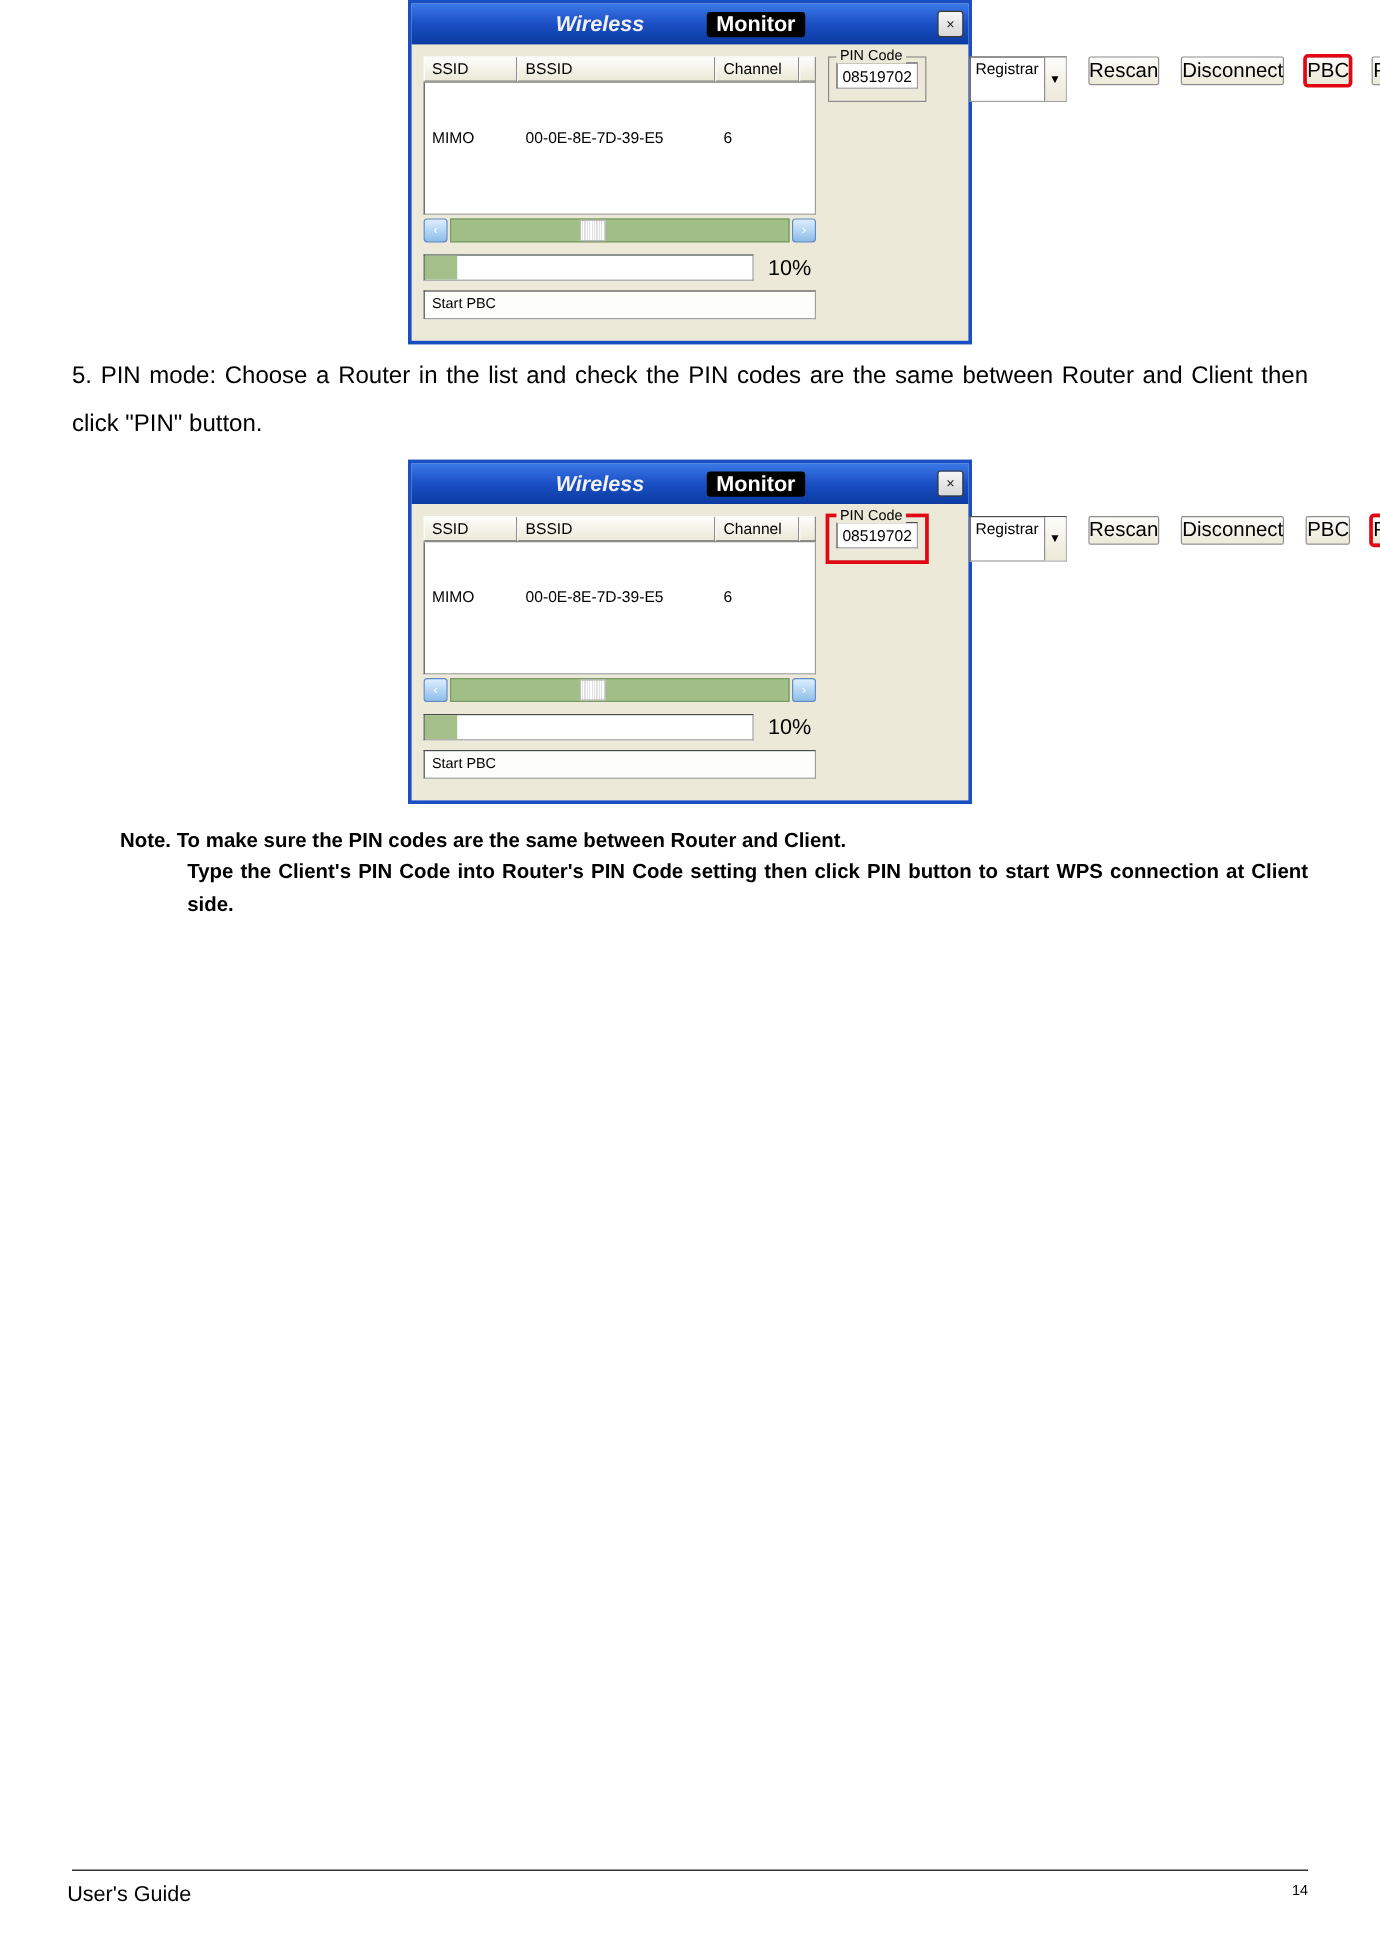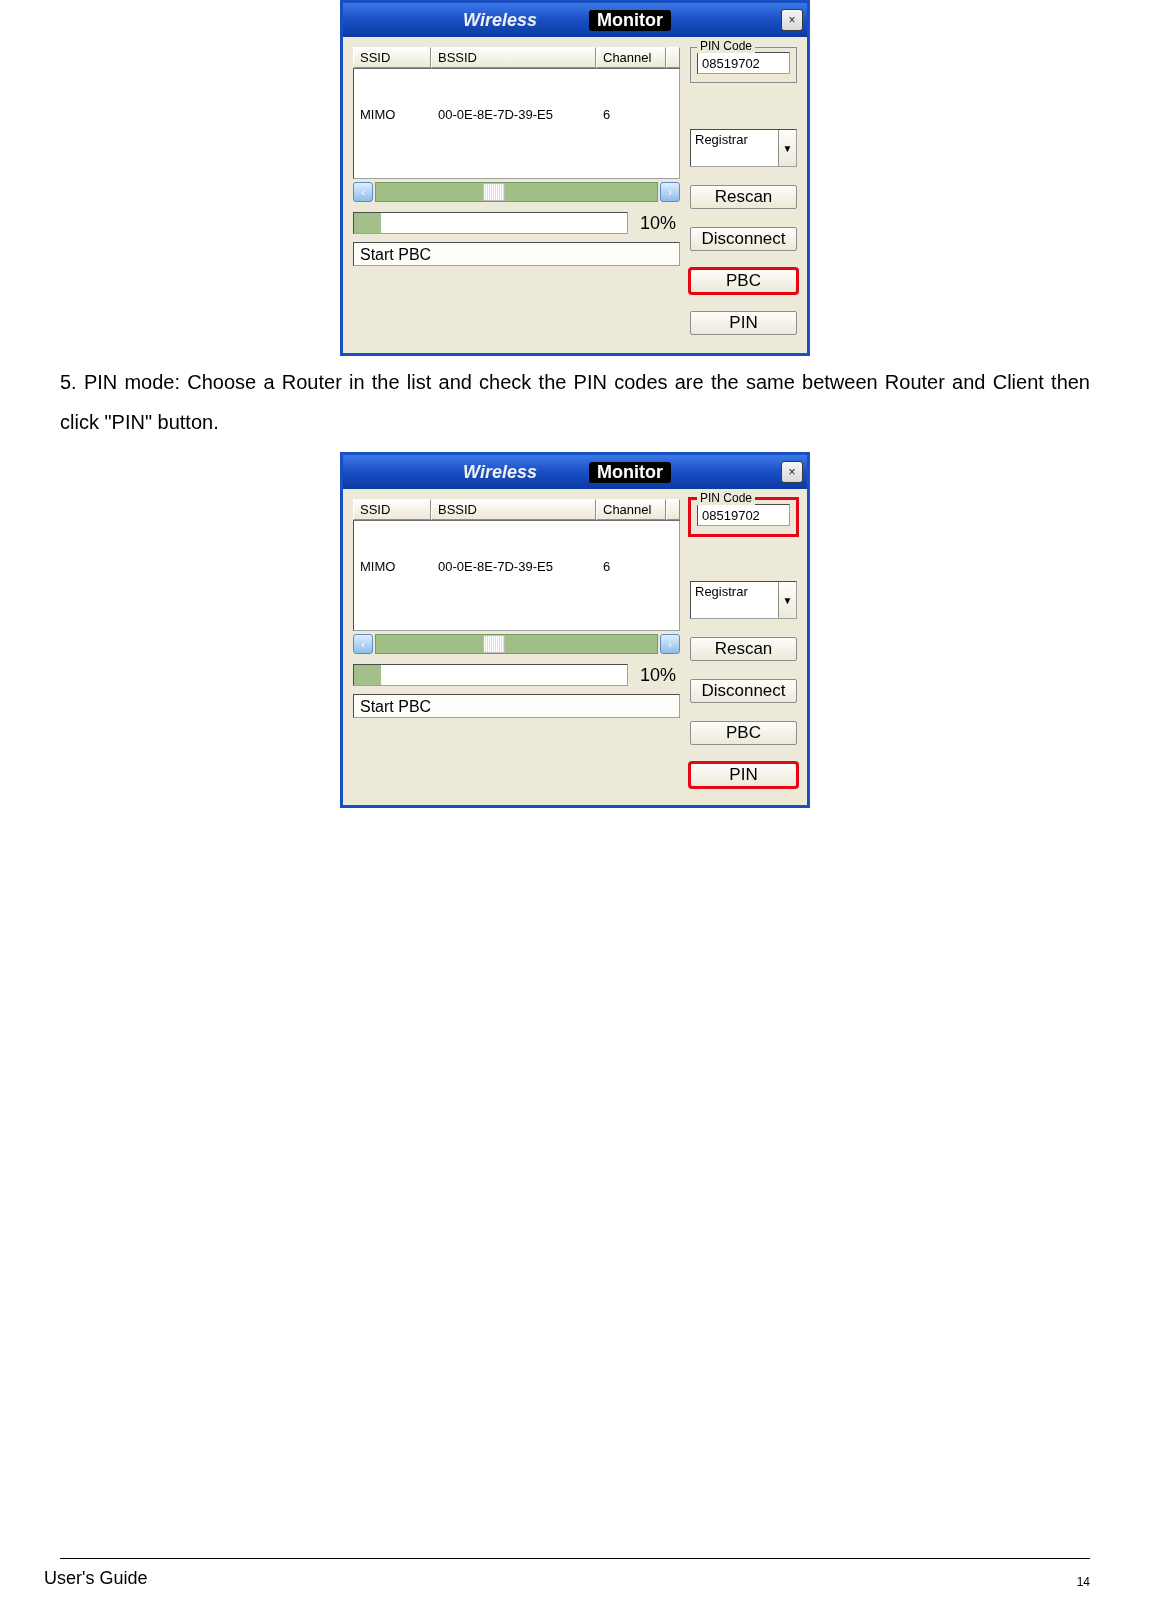--- a/index.html
+++ b/index.html
@@ -64,21 +64,21 @@
     color: #222;
   }
   .dlgbody {
     padding: 10px 10px 18px 10px;
     display: flex;
     gap: 10px;
     align-items: flex-start;
     position: relative;
   }
   .leftcol { flex: 1; }
-  .rightcol { width: 118px; display: flex; flex-direction: column; gap: 18px; }
+  .rightcol { width: 118px; display: flex; gap: 18px; }
 
   
   .netheader {
     display: flex;
     background: #ece9d8;
     border-bottom: 1px solid #6e6e6e;
     font-size: 13px;
     height: 22px;
   }
   .netheader > div {
@@ -155,21 +155,21 @@
     font-size: 18px;
     min-width: 44px;
     text-align: center;
   }
 
   .statusbox {
     margin-top: 8px;
     height: 24px;
     border: 1px inset #a0a0a0;
     background: #fdfdf9;
-    font-size: 16px;
+    font-size: 12px;
     padding: 3px 6px;
   }
 
   
   .fieldset {
     border: 1px solid #8c8c8c;
     padding: 4px 6px 8px 6px;
     position: relative;
   }
   .fieldset .legend {
@@ -233,25 +233,25 @@
 
   
   .footerline {
     position: absolute;
     left: 60px; right: 60px;
     bottom: 52px;
     border-top: 1px solid #000;
   }
   .footer {
     position: absolute;
-    left: 44px; right: 60px;
+    left: 56px; right: 60px;
     bottom: 22px;
     display: flex;
     justify-content: space-between;
-    align-items: flex-end;
+    align-items: flex-start;
     font-size: 18px;
   }
   .footer .pn { font-size: 12px; }
 </style>
 </head>
 <body>
 
 <div class="page">
 
   <div class="dialog">
@@ -363,20 +363,24 @@
           <div class="comboarrow">▼</div>
         </div>
         <div class="btn">Rescan</div>
         <div class="btn">Disconnect</div>
         <div class="btn">PBC</div>
         <div class="btn redbox">PIN</div>
       </div>
     </div>
   </div>
 
+  <div class="note">
+    <span>Note. To make sure the PIN codes are the same between Router and Client.</span>
+    <span class="noteindent">Type the Client's PIN Code into Router's PIN Code setting then click PIN button to start WPS connection at Client side.</span>
+  </div>
 
 </div>
 
 <div class="footerline"></div>
 <div class="footer">
   <span>User's Guide</span>
   <span class="pn">14</span>
 </div>
 
 </body></html>

